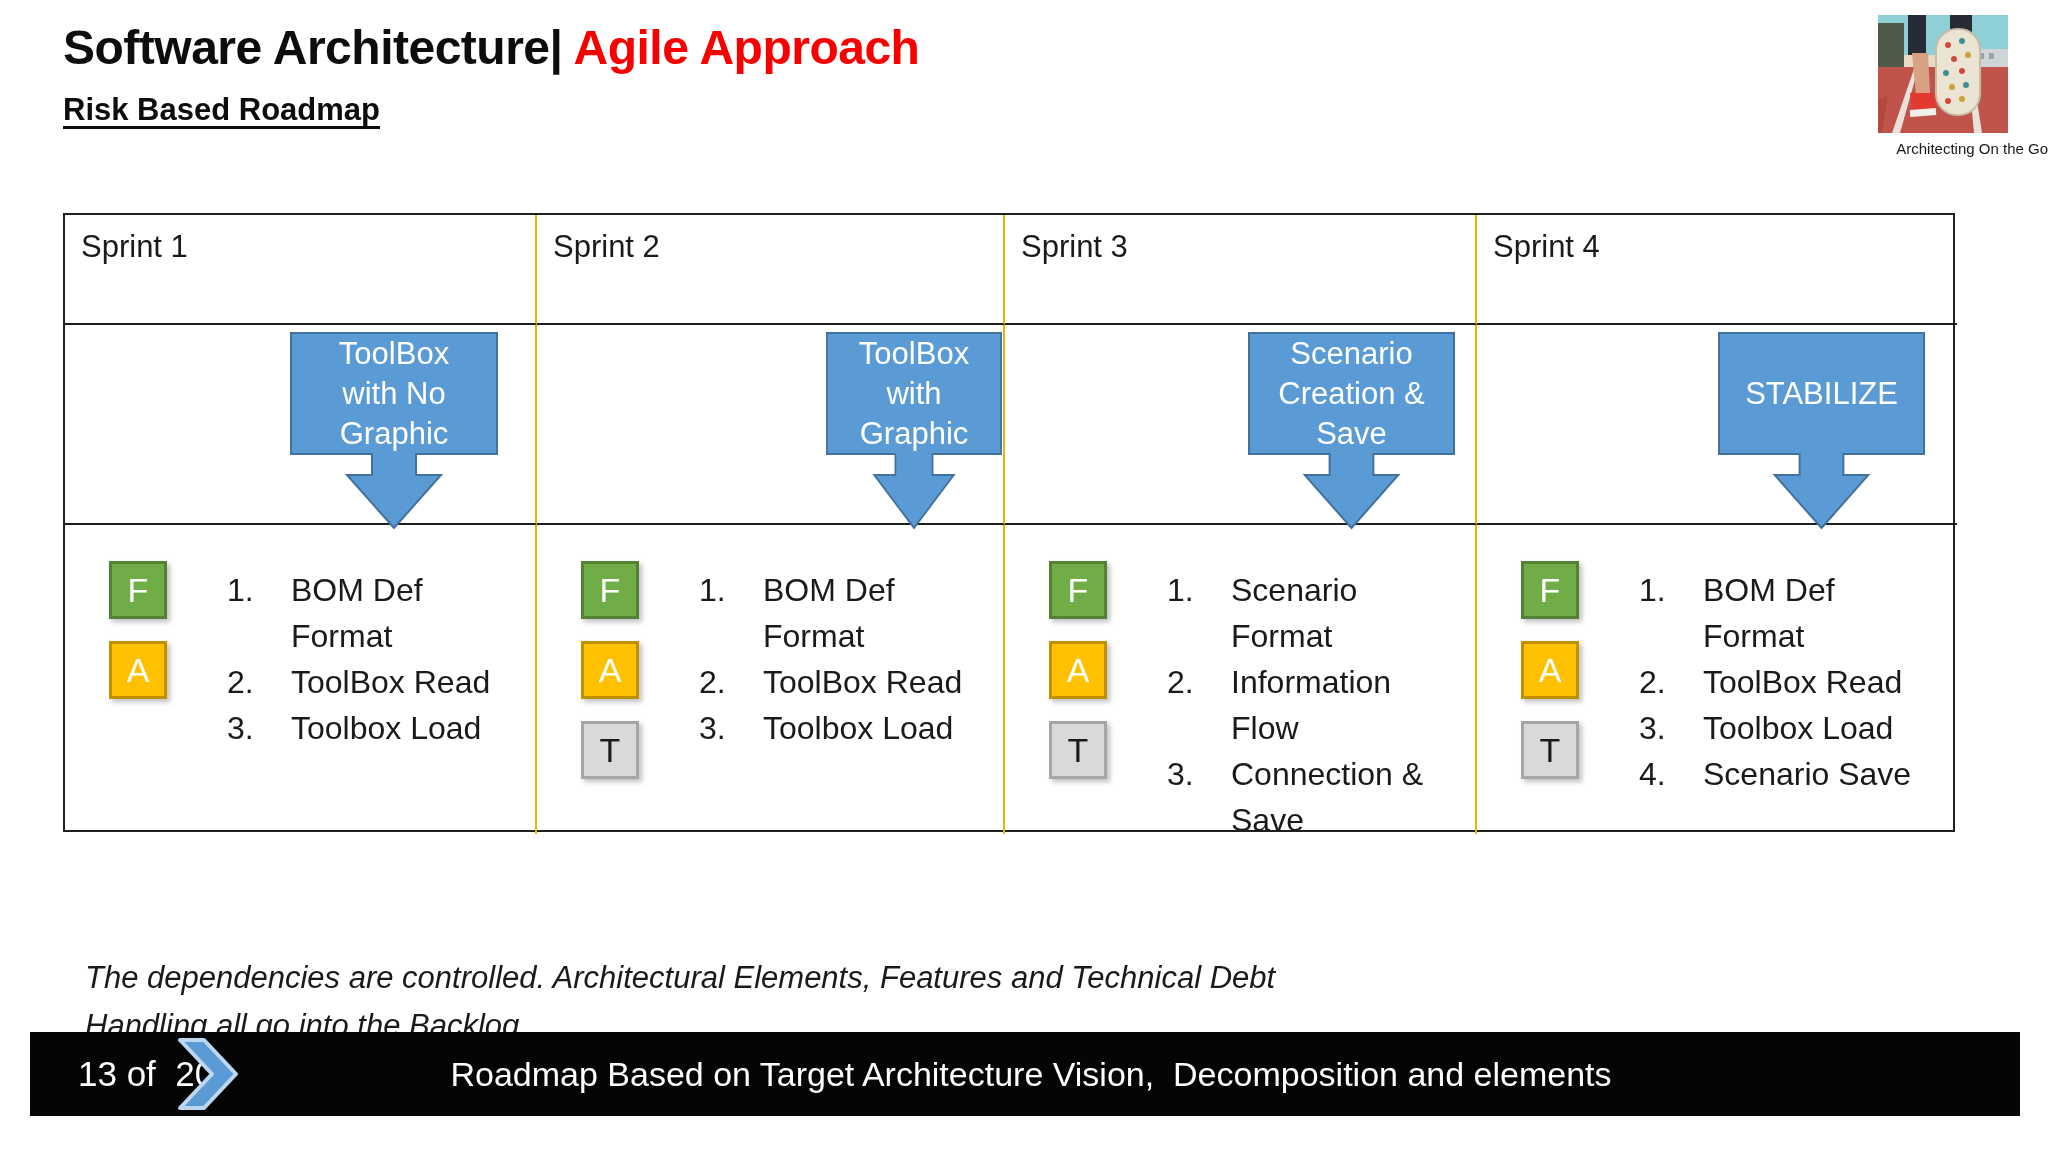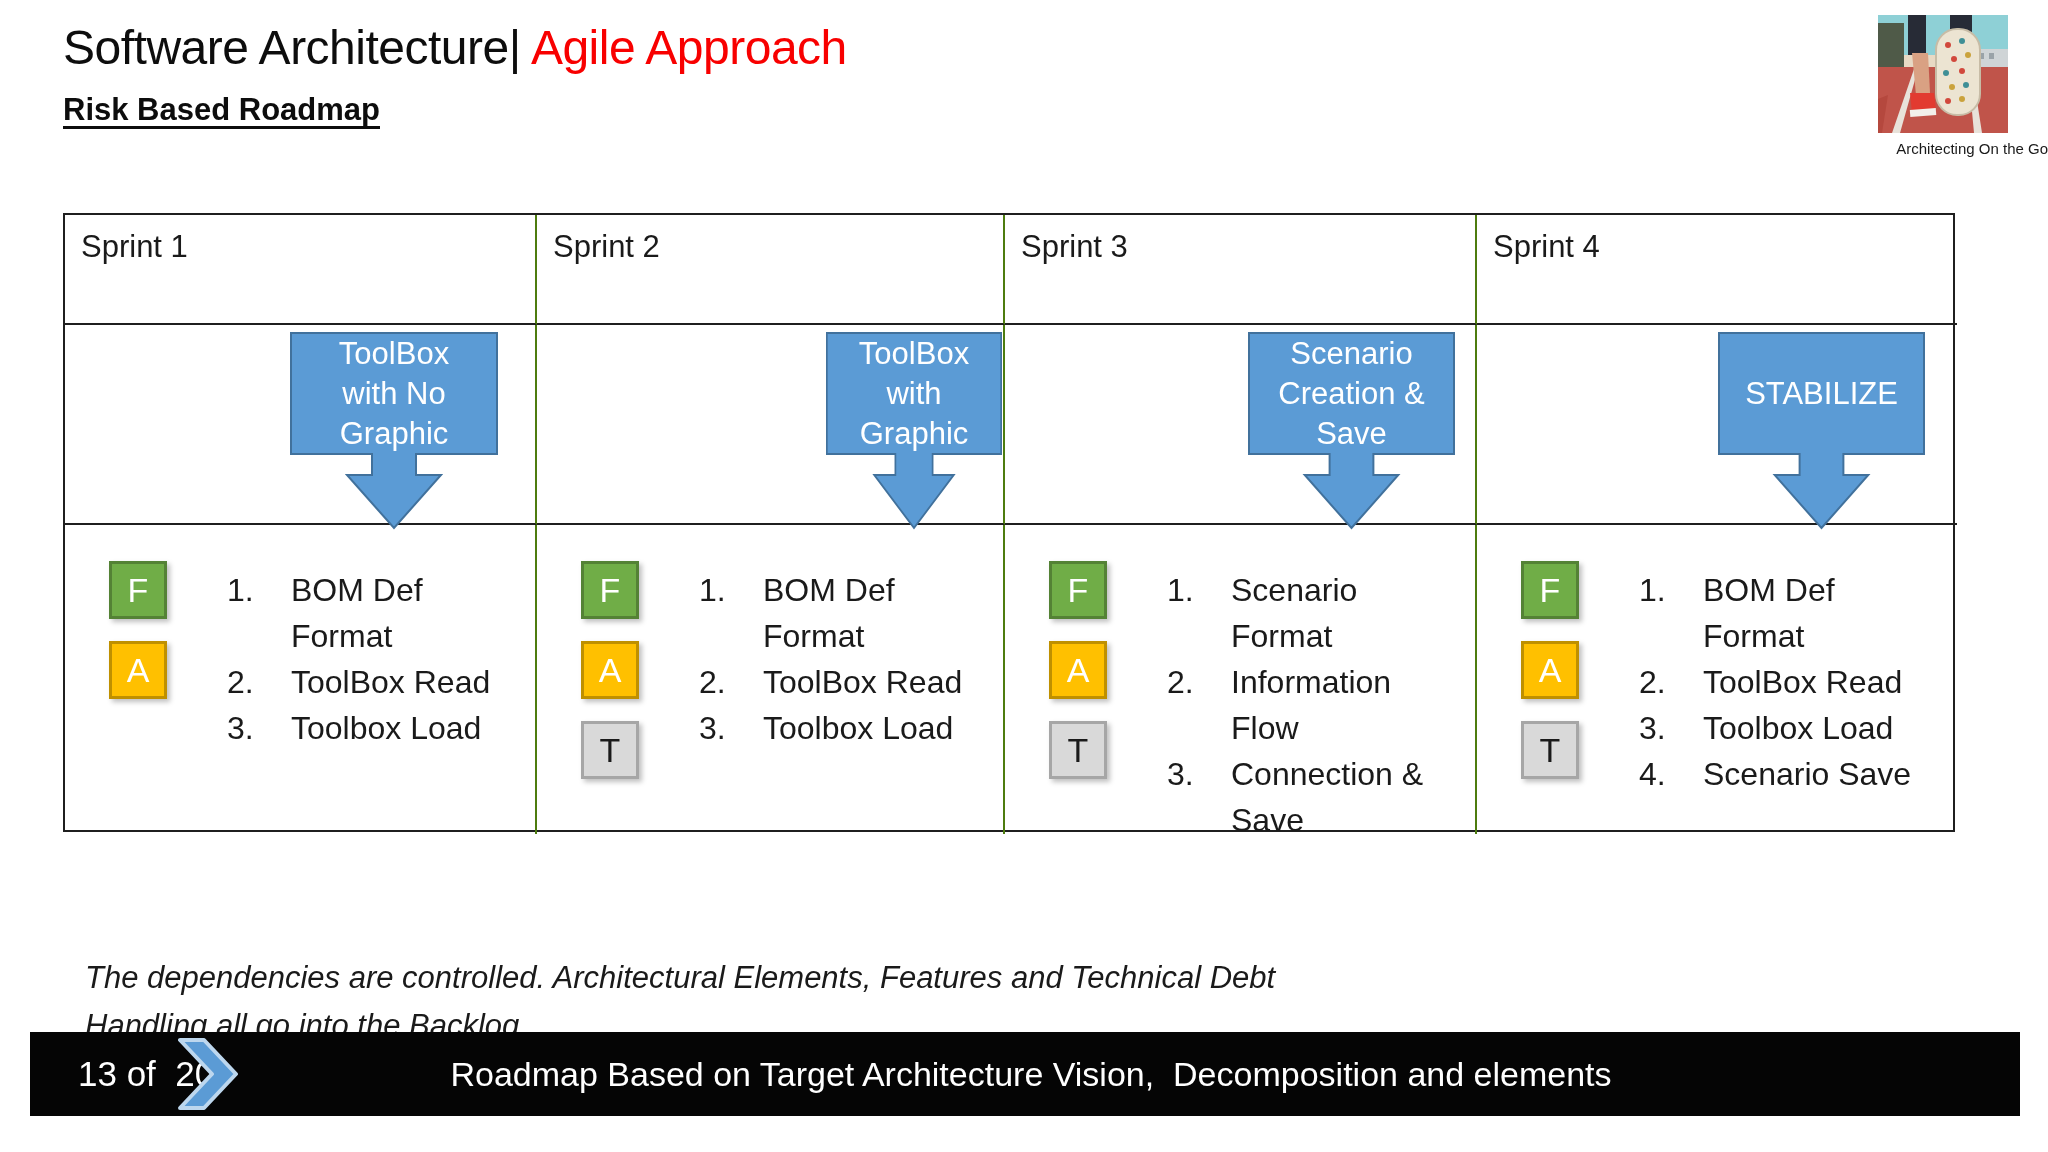--- a/index.html
+++ b/index.html
@@ -1,39 +1,39 @@
 <!DOCTYPE html>
 <html><head>
 <meta charset="utf-8">
 <style>
   html,body{margin:0;padding:0;background:#ffffff;}
   .slide{
     position:relative;width:2048px;height:1152px;background:#ffffff;
     font-family:"Liberation Sans",sans-serif;color:#111;overflow:hidden;
   }
   
-  .title{position:absolute;left:63px;top:20px;font-size:48px;font-weight:400;letter-spacing:-0.5px;white-space:pre;}
+  .title{position:absolute;left:63px;top:20px;font-size:48px;font-weight:700;letter-spacing:-0.5px;white-space:pre;}
   .title .t-black{color:#0d0d0d;}
   .title .t-red{color:#f80000;}
   .subtitle{
     position:absolute;left:63px;top:92px;font-size:31px;font-weight:700;color:#0d0d0d;
     text-decoration:underline;text-decoration-thickness:3px;text-underline-offset:6px;text-align:right;
   }
   .logo{position:absolute;left:1878px;top:15px;width:130px;height:118px;}
   .logo-caption{
     position:absolute;left:1848px;top:140px;width:200px;text-align:right;
     font-size:15px;color:#1a1a1a;
   }
   
   .rm-table{
     position:absolute;left:63px;top:213px;width:1892px;height:619px;
     display:grid;grid-template-columns:472px 468px 472px 480px;grid-template-rows:110px 200px 309px;
     border:2px solid #1f1f1f;box-sizing:border-box;
   }
-  .cell{border-right:2px solid #4d7c0f;border-bottom:2px solid #1f1f1f;position:relative;box-sizing:border-box;}
+  .cell{border-right:2px solid #eab308;border-bottom:2px solid #1f1f1f;position:relative;box-sizing:border-box;}
   .cell.last-col{border-right:none;}
   .cell.last-row{border-bottom:none;}
   .cell.head{font-size:31px;color:#1a1a1a;padding:14px 0 0 16px;}
   
   .arrow{position:absolute;top:7px;height:198px;}
   .arrow svg{display:block;width:100%;height:100%;}
   .arrow-1{left:225px;width:208px;}
   .arrow-2{left:289px;width:176px;}
   .arrow-3{left:243px;width:207px;}
   .arrow-4{left:241px;width:207px;}

